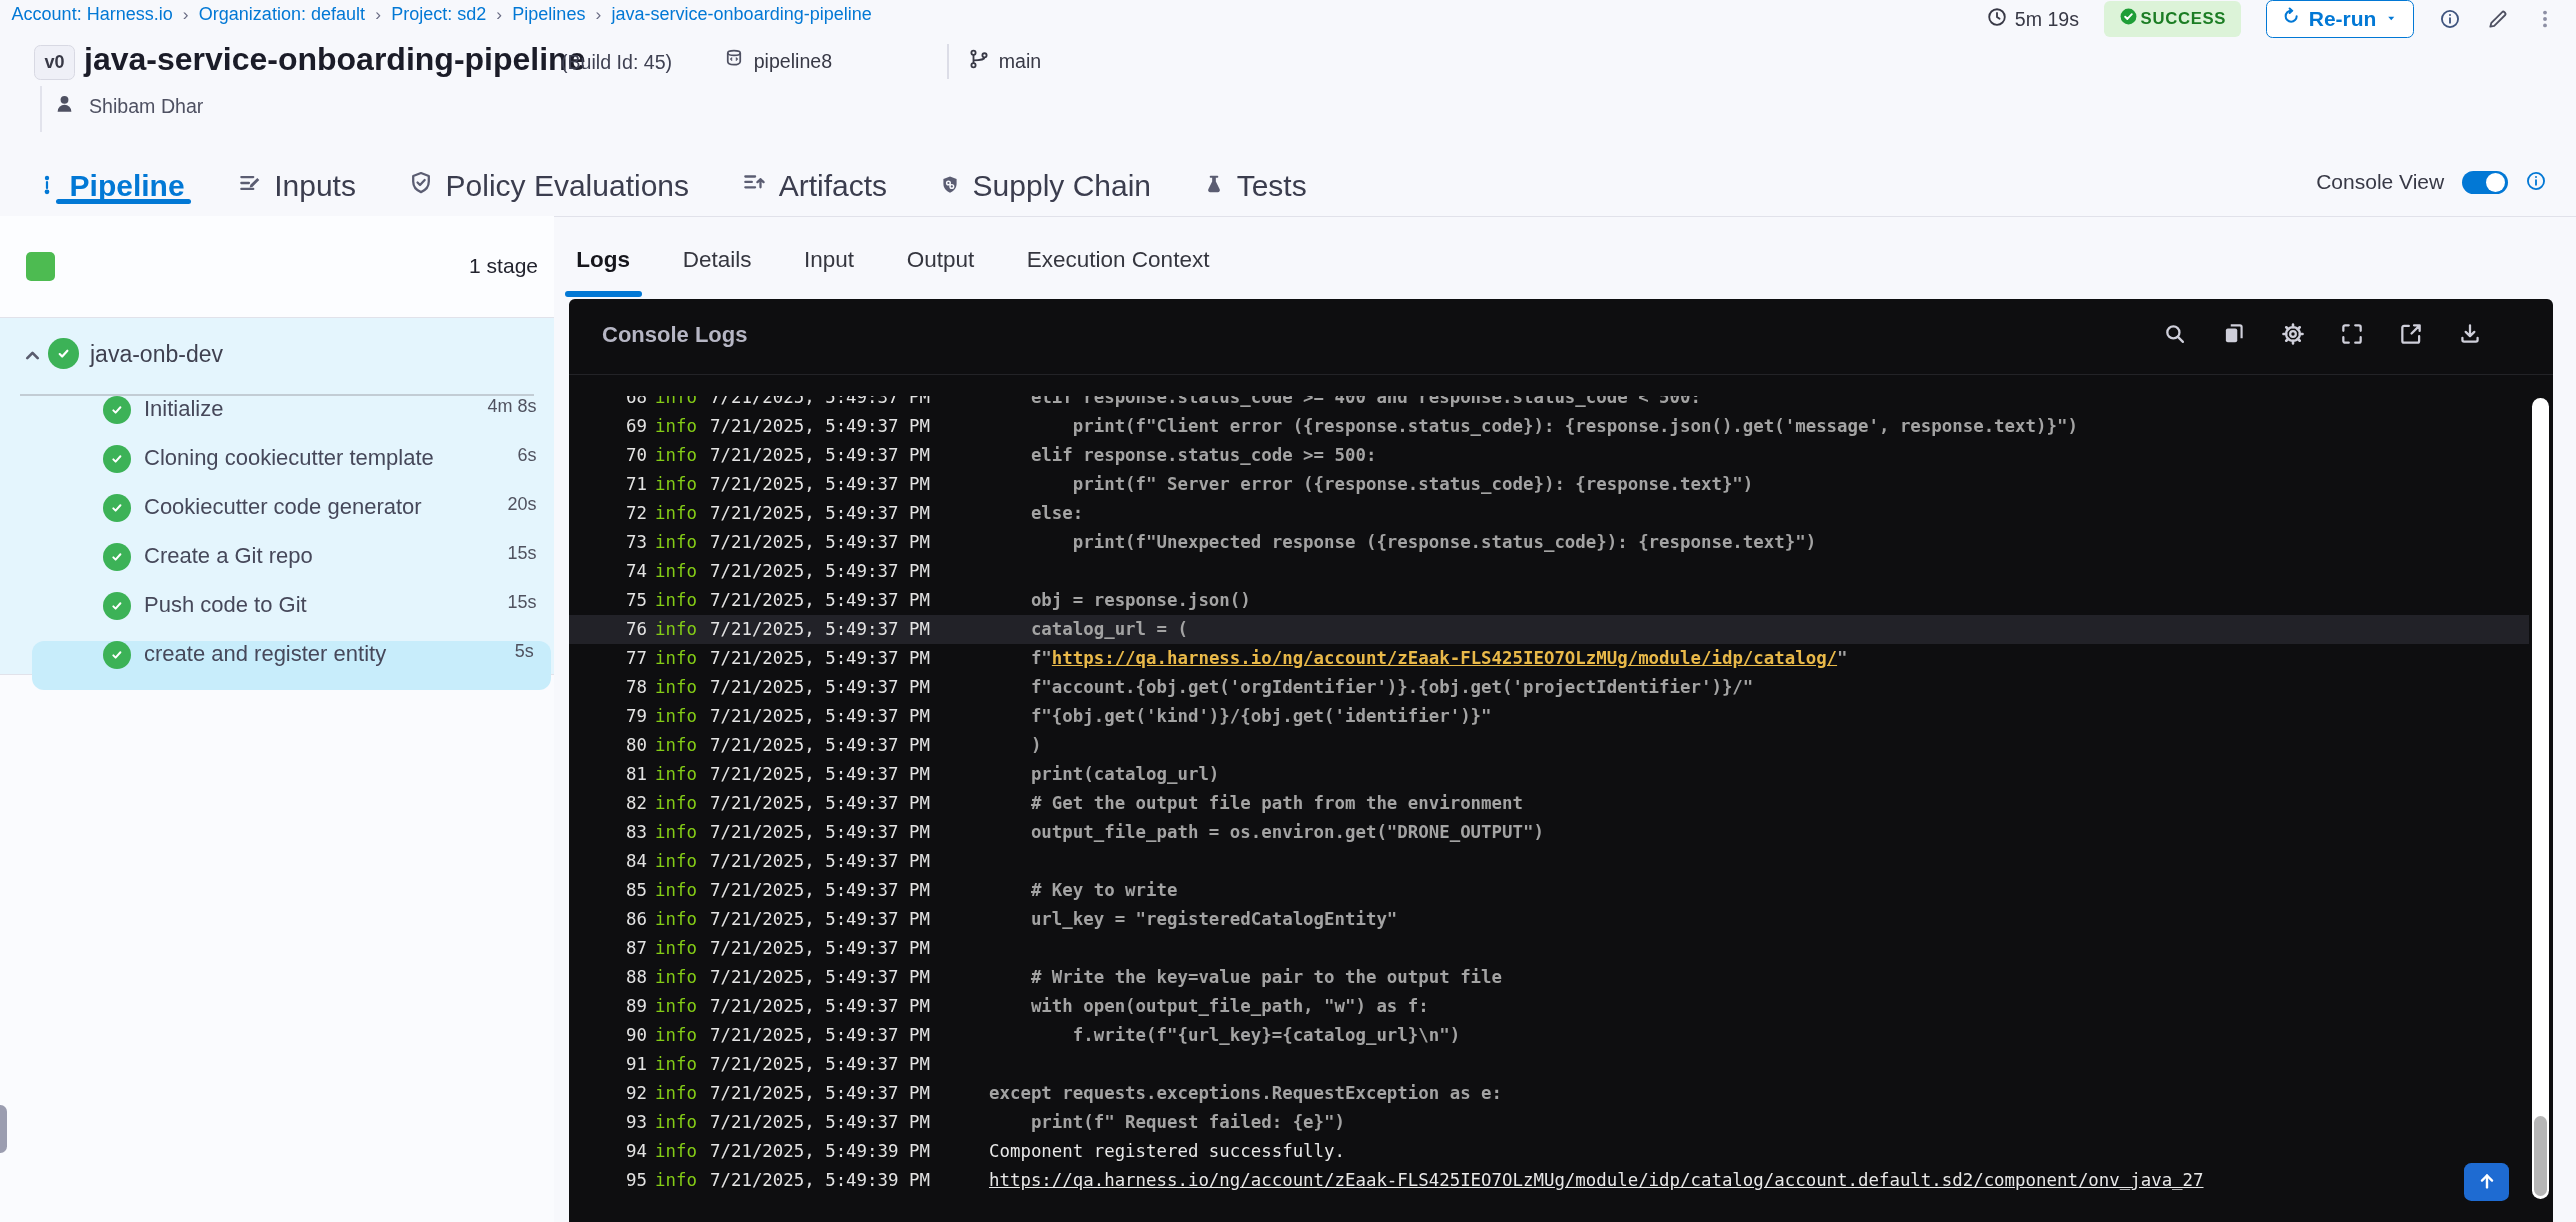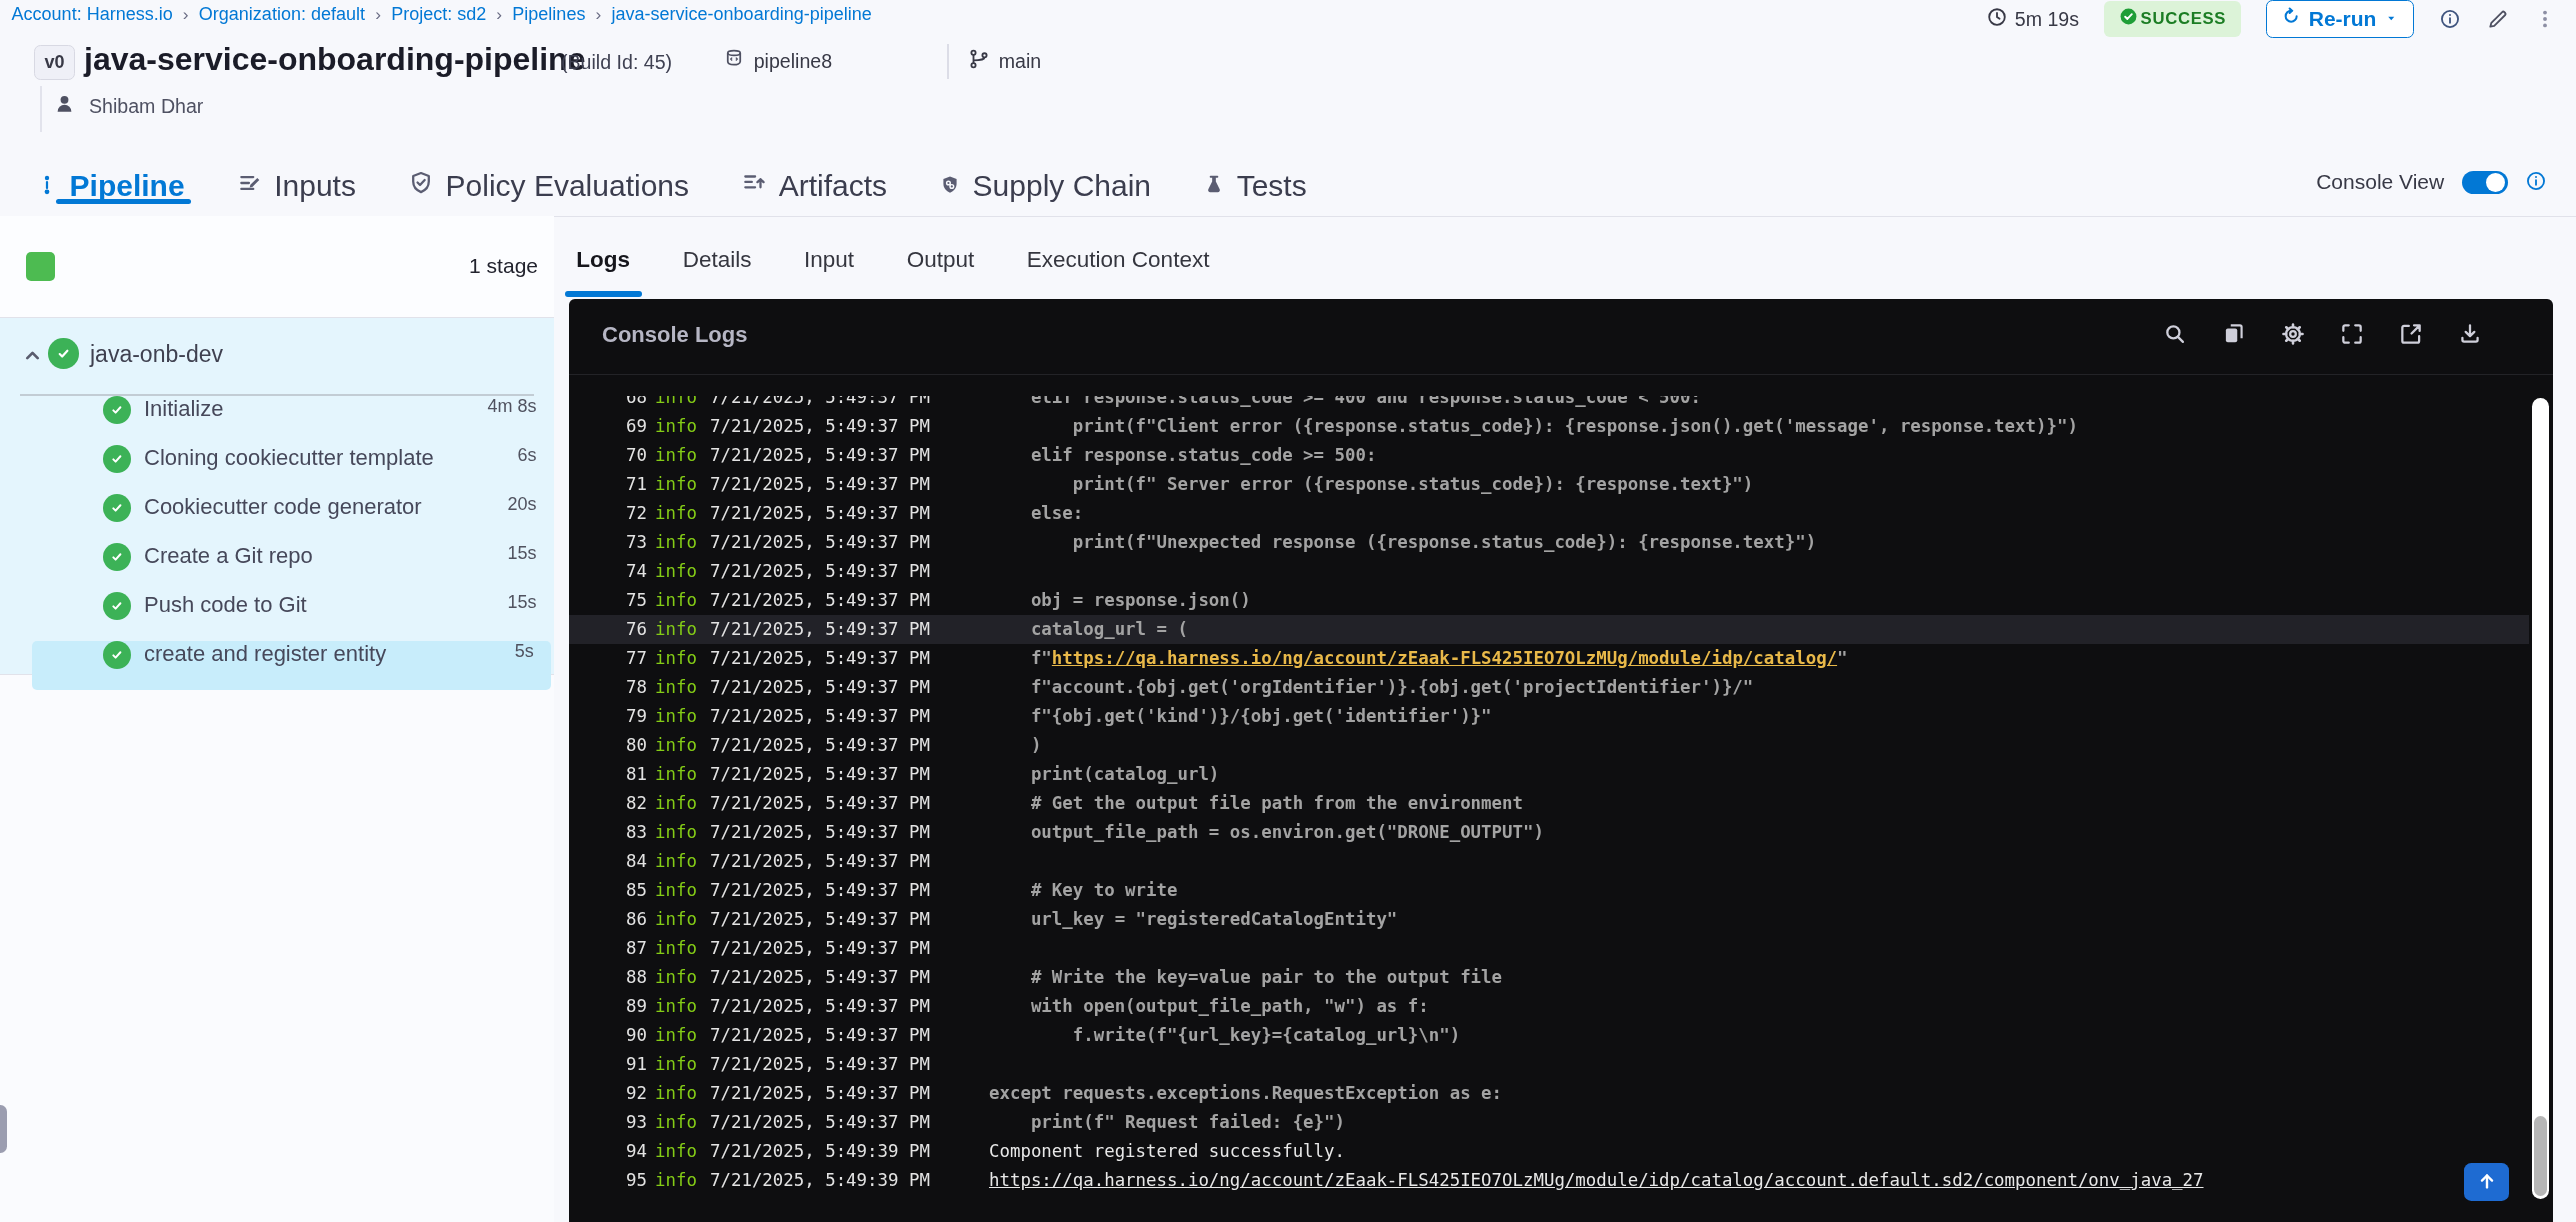--- a/index.html
+++ b/index.html
@@ -61,21 +61,21 @@
   .check-circle.small { width:28px; height:28px; }
   .stage-row .check-circle { position:absolute; left:48px; top:8.7px; }
   .stage-name { position:absolute; left:90px; top:11.6px; font-size:23px; color:#3f4150; }
   .stage-dur { position:absolute; right:16px; top:16px; font-size:18px; color:#50525f; }
   .stage-sep { position:absolute; left:20.3px; top:76px; width:514px; height:1.5px; background:#c2ccd4; }
   .steps { position:absolute; left:0; top:78px; width:554px; }
   .step { position:relative; height:49px; display:flex; align-items:flex-start; cursor:pointer; }
   .step .check-circle { margin-left:103px; }
   .step-label { margin-left:13px; font-size:22px; color:#46485a; }
   .step-dur { position:absolute; right:17.4px; font-size:18px; color:#50525f; }
-  .step.selected { background:#c8edfb; border-radius:5px; margin:0 2.9px 0 32px; }
+  .step.selected { background:#c8edfb; border-radius:12px; margin:0 2.9px 0 32px; }
   .step.selected .check-circle { margin-left:71px; }
   .side-handle { position:absolute; left:-5.8px; top:889px; width:13px; height:48px; border-radius:6.5px; background:#9b9db0; cursor:pointer; }
 
   
   .logtabs { position:absolute; left:569px; top:216px; height:83px; display:flex; gap:38px; align-items:center; padding-top:5.8px; }
   .ltab { font-size:22.5px; color:#35363f; cursor:pointer; position:relative; padding:13px 7.3px; }
   .ltab.active { font-weight:700; color:#16161c; }
   .ltab.active::after { content:""; position:absolute; left:-4.4px; right:-4.4px; bottom:-10.2px; height:5.1px; border-radius:2.9px; background:#0278d5; }
 
   

